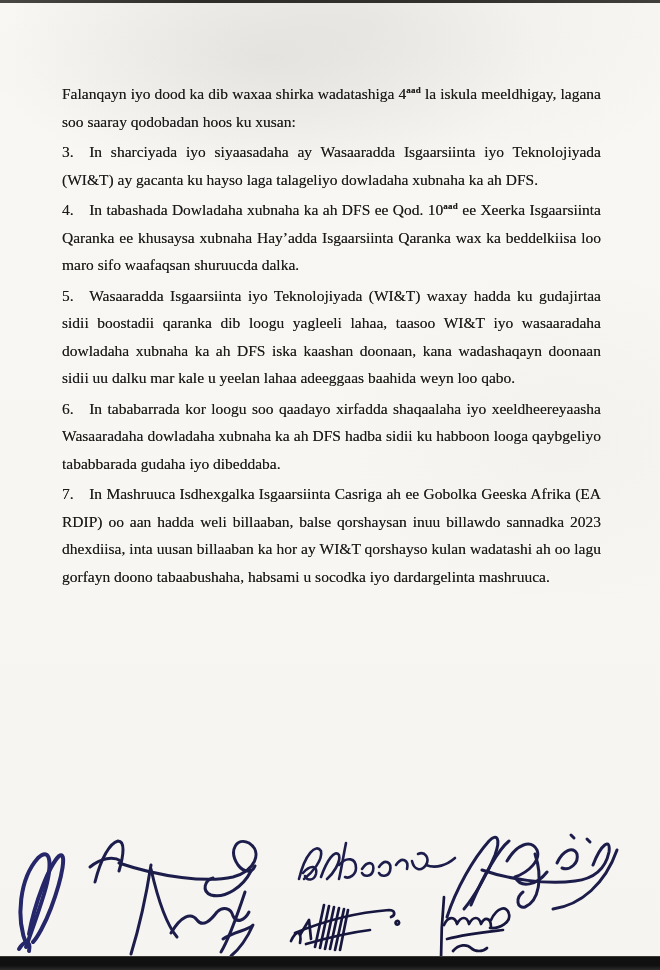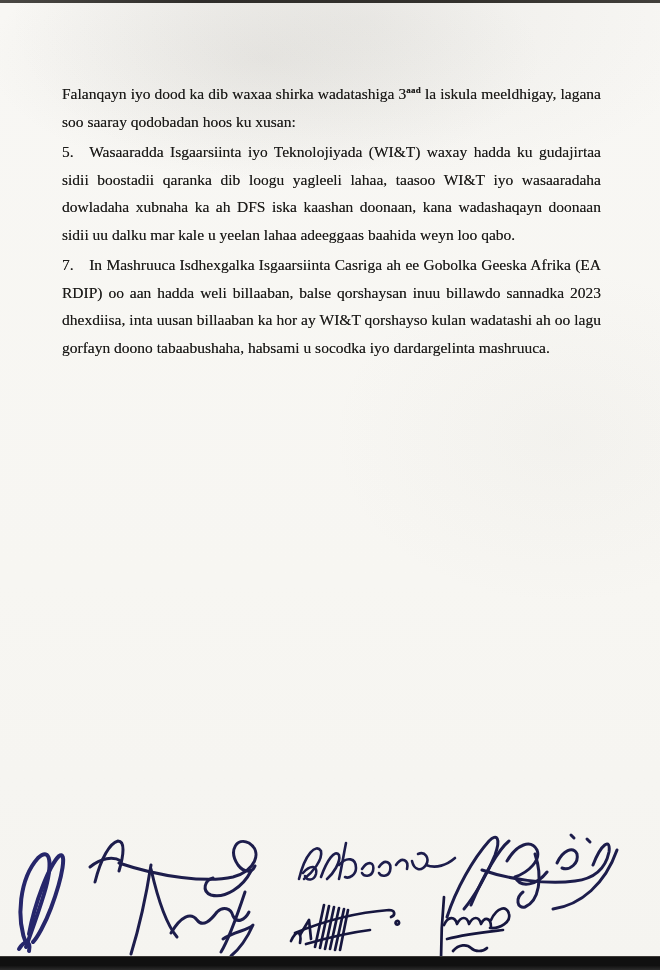--- a/index.html
+++ b/index.html
@@ -41,28 +41,31 @@
   .g-ink-dark path{stroke:#16163e;stroke-width:2.7;}
   .g-ink-blue path{stroke:#26266b;stroke-width:4;}
 </style>
 </head>
 <body>
 
 <div class="page">
   <div class="edge-top"></div>
 
   <div class="textblock">
-    <p><span>Falanqayn iyo dood ka dib waxaa shirka wadatashiga 3</span><sup>aad</sup><span> la iskula meeldhigay, lagana soo saaray qodobadan hoos ku xusan:</span></p>
+    <p><span>Falanqayn iyo dood ka dib waxaa shirka wadatashiga 4</span><sup>aad</sup><span> la iskula meeldhigay, lagana soo saaray qodobadan hoos ku xusan:</span></p>
 
 
 
+    <p><span>3. In sharciyada iyo siyaasadaha ay Wasaaradda Isgaarsiinta iyo Teknolojiyada (WI&amp;T) ay gacanta ku hayso laga talageliyo dowladaha xubnaha ka ah DFS.</span><sup></sup><span></span></p>
 
+    <p><span>4. In tabashada Dowladaha xubnaha ka ah DFS ee Qod. 10</span><sup>aad</sup><span> ee Xeerka Isgaarsiinta Qaranka ee khusaysa xubnaha Hay’adda Isgaarsiinta Qaranka wax ka beddelkiisa loo maro sifo waafaqsan shuruucda dalka.</span></p>
 
     <p><span>5. Wasaaradda Isgaarsiinta iyo Teknolojiyada (WI&amp;T) waxay hadda ku gudajirtaa sidii boostadii qaranka dib loogu yagleeli lahaa, taasoo WI&amp;T iyo wasaaradaha dowladaha xubnaha ka ah DFS iska kaashan doonaan, kana wadashaqayn doonaan sidii uu dalku mar kale u yeelan lahaa adeeggaas baahida weyn loo qabo.</span><sup></sup><span></span></p>
 
+    <p><span>6. In tababarrada kor loogu soo qaadayo xirfadda shaqaalaha iyo xeeldheereyaasha Wasaaradaha dowladaha xubnaha ka ah DFS hadba sidii ku habboon looga qaybgeliyo tababbarada gudaha iyo dibeddaba.</span><sup></sup><span></span></p>
 
     <p><span>7. In Mashruuca Isdhexgalka Isgaarsiinta Casriga ah ee Gobolka Geeska Afrika (EA RDIP) oo aan hadda weli billaaban, balse qorshaysan inuu billawdo sannadka 2023 dhexdiisa, inta uusan billaaban ka hor ay WI&amp;T qorshayso kulan wadatashi ah oo lagu gorfayn doono tabaabushaha, habsami u socodka iyo dardargelinta mashruuca.</span><sup></sup><span></span></p>
 
   </div>
 
   <svg class="sigs" viewBox="0 0 660 150" aria-hidden="true">
 
     <g class="g-ink-blue">
       <path d="M27,126 C15,98 20,58 38,38 C51,26 53,44 44,74 C37,97 29,118 26,127"></path>
       <path d="M29,114 C35,82 49,46 59,36 C67,30 63,56 51,88 C45,104 37,118 33,122"></path>

